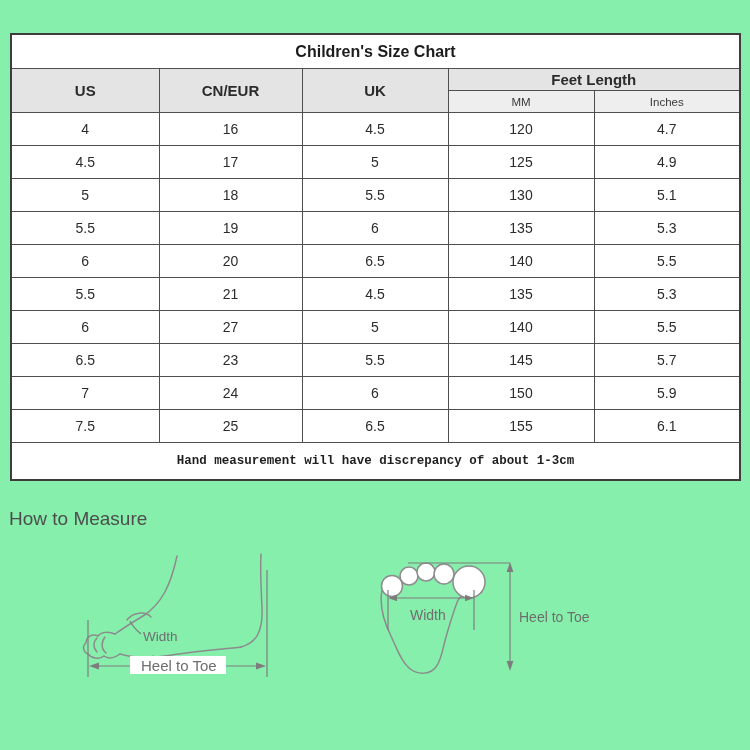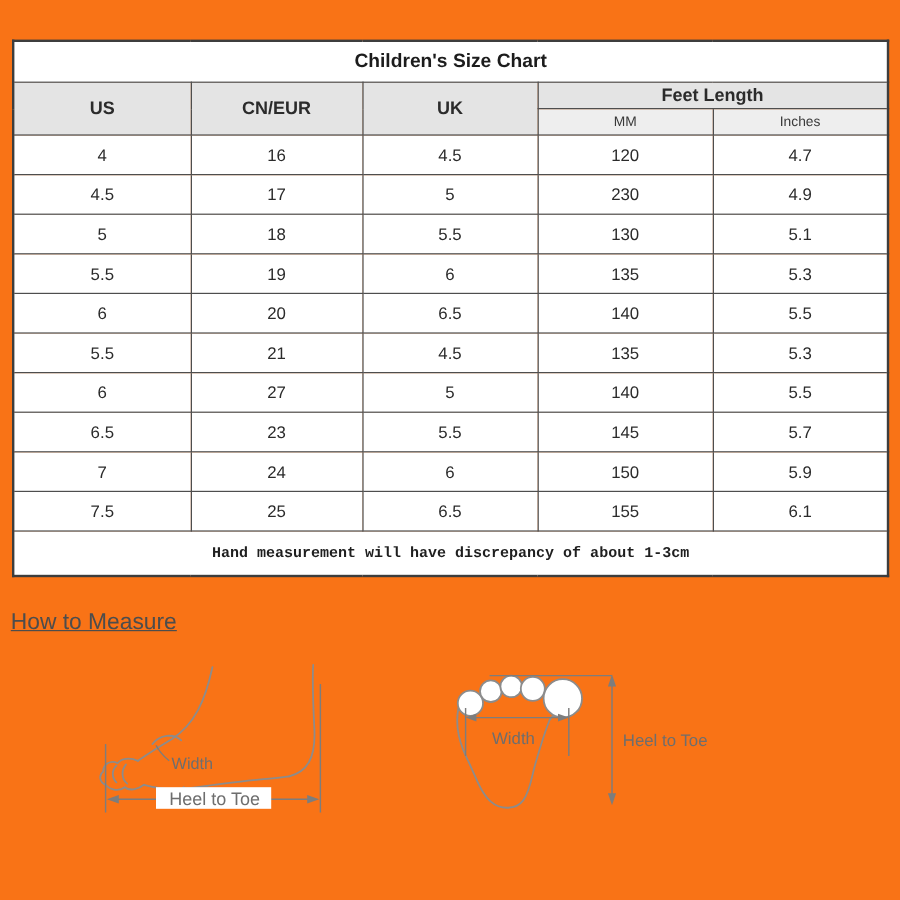--- a/index.html
+++ b/index.html
@@ -1,36 +1,36 @@
 <!DOCTYPE html>
 <html><head>
 <meta charset="utf-8">
 <style>
   html,body{margin:0;padding:0;background:#fff;}
-  .sheet{position:relative;width:750px;height:750px;background:#f97316;overflow:hidden;
+  .sheet{position:relative;width:750px;height:750px;background:#86efac;overflow:hidden;
          font-family:"Liberation Sans",sans-serif;}
 
   
   table.size-chart{position:absolute;left:10px;top:33px;width:729px;border-collapse:collapse;
          table-layout:fixed;border:2px solid #3d3d3d;}
   table.size-chart th,table.size-chart td{border:1px solid #4e4e4e;padding:0;text-align:center;
          vertical-align:middle;color:#2b2b2b;}
   tr.title-row th{height:33px;background:#ffffff;font-size:16px;font-weight:bold;color:#1c1c1c;}
   tr.hdr-row-1 th{height:21px;background:#e4e4e4;font-size:15px;font-weight:bold;}
   th.feet-hdr{font-size:14.5px;margin-left:44px;}
   tr.hdr-row-2 th{height:21px;background:#eeeeee;font-size:11.5px;font-weight:normal;color:#3a3a3a;}
   tbody tr{height:33px;}
   tbody td{font-size:14px;color:#333333;background:#ffffff;}
   tr.note-row td{height:36px;background:#ffffff;
          font-family:"Liberation Mono",monospace;font-weight:bold;font-size:12.5px;color:#1f1f1f;}
 
   
   .disclaimer{position:absolute;left:10px;top:487px;font-family:"Liberation Mono",monospace;
          font-weight:bold;font-size:13px;color:#111;white-space:nowrap;}
-  .howto-heading{position:absolute;left:9px;top:508px;font-size:19px;color:#4d4d4d;text-decoration:underline;}
+  .howto-heading{position:absolute;left:9px;top:508px;font-size:19px;color:#4d4d4d;}
   .howto-sub{position:absolute;left:10px;top:533px;font-size:15px;color:#4d4d4d;}
   .caption{position:absolute;left:90px;top:686px;font-size:15px;color:#222222;}
 
   
   .diagram{position:absolute;}
   .diagram-side{left:75px;top:550px;}
   .diagram-top{left:378px;top:548px;}
   .stroke{fill:none;stroke:#8c8c8c;stroke-width:1.5;stroke-linecap:round;}
   .mline{fill:none;stroke:#7d7d7d;stroke-width:1.2;}
   .mfill{fill:#7d7d7d;stroke:none;}
@@ -70,21 +70,21 @@
           <td>4</td>
           <td>16</td>
           <td>4.5</td>
           <td>120</td>
           <td>4.7</td>
         </tr>
         <tr>
           <td>4.5</td>
           <td>17</td>
           <td>5</td>
-          <td>230</td>
+          <td>125</td>
           <td>4.9</td>
         </tr>
         <tr>
           <td>5</td>
           <td>18</td>
           <td>5.5</td>
           <td>130</td>
           <td>5.1</td>
         </tr>
         <tr>

